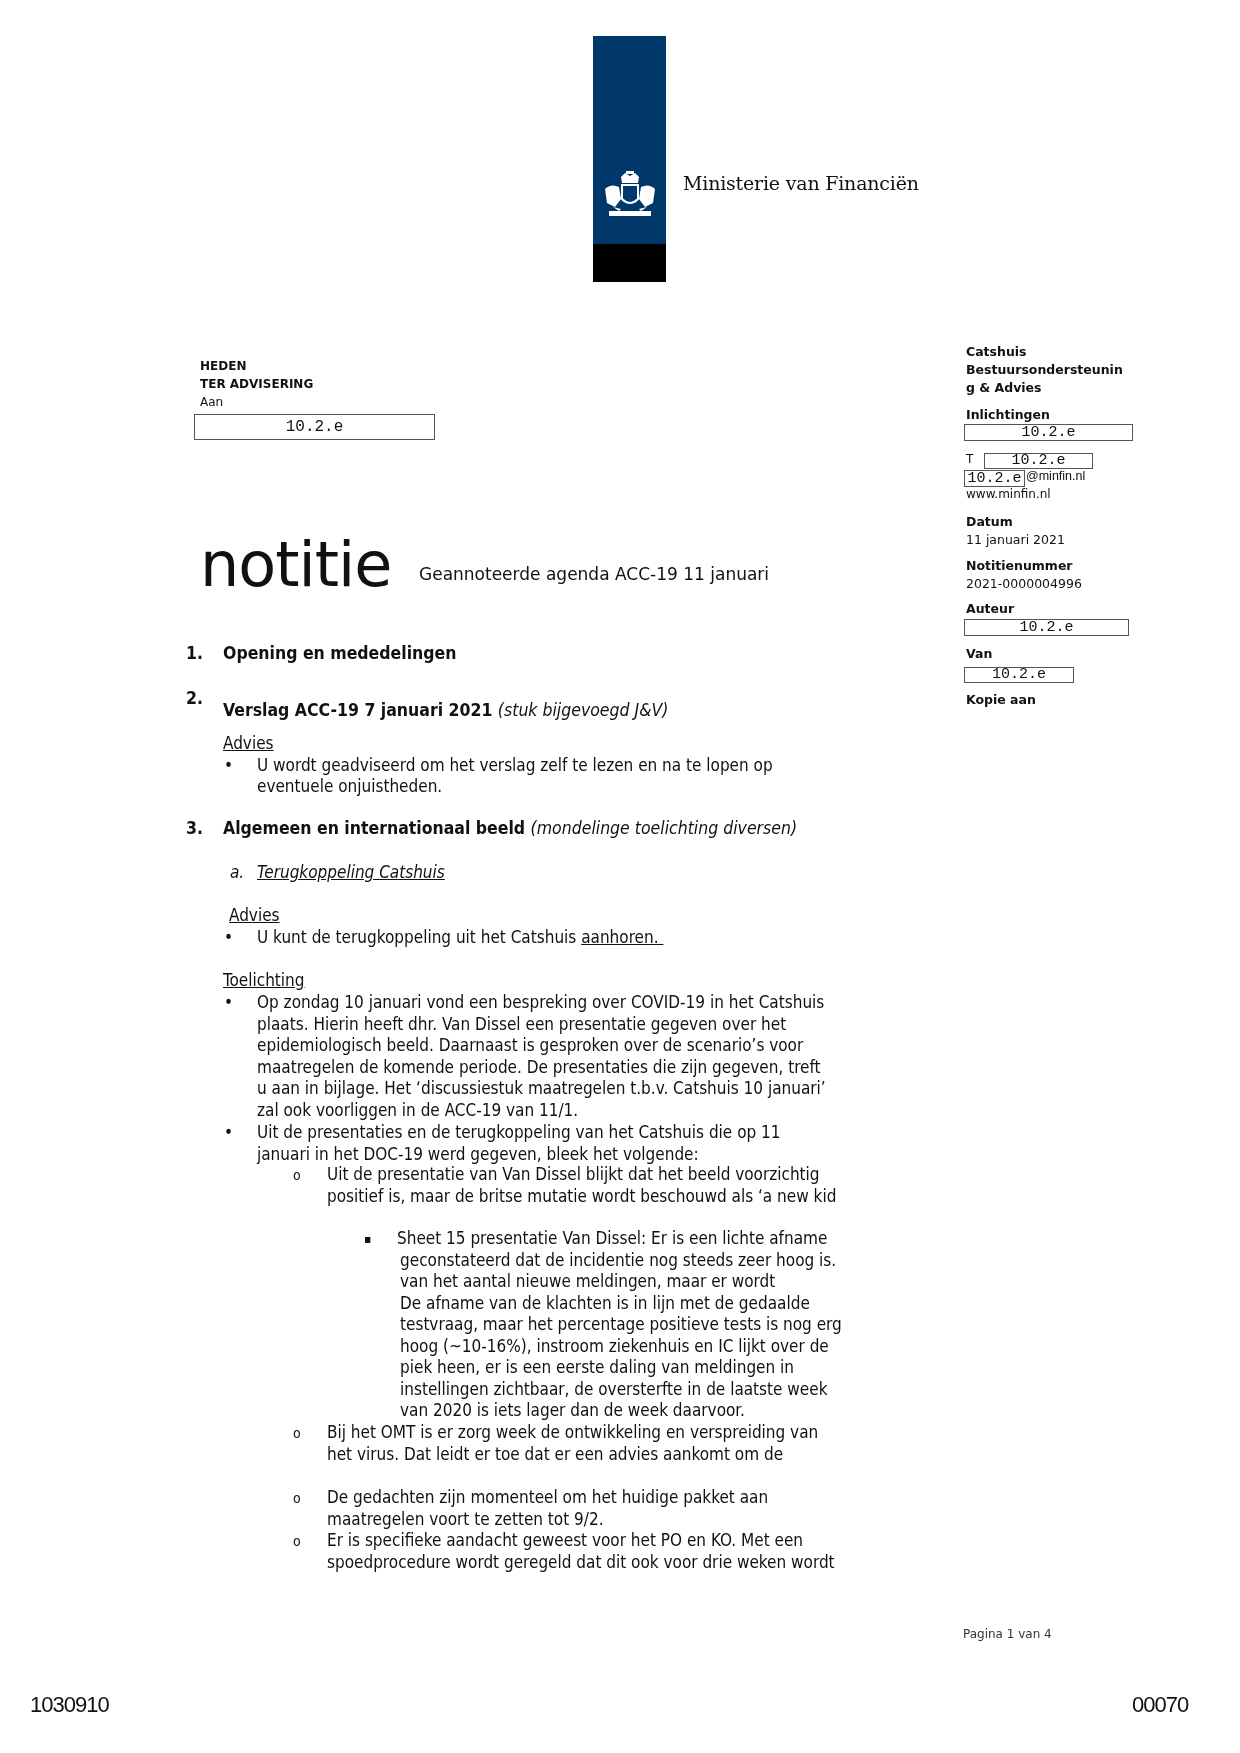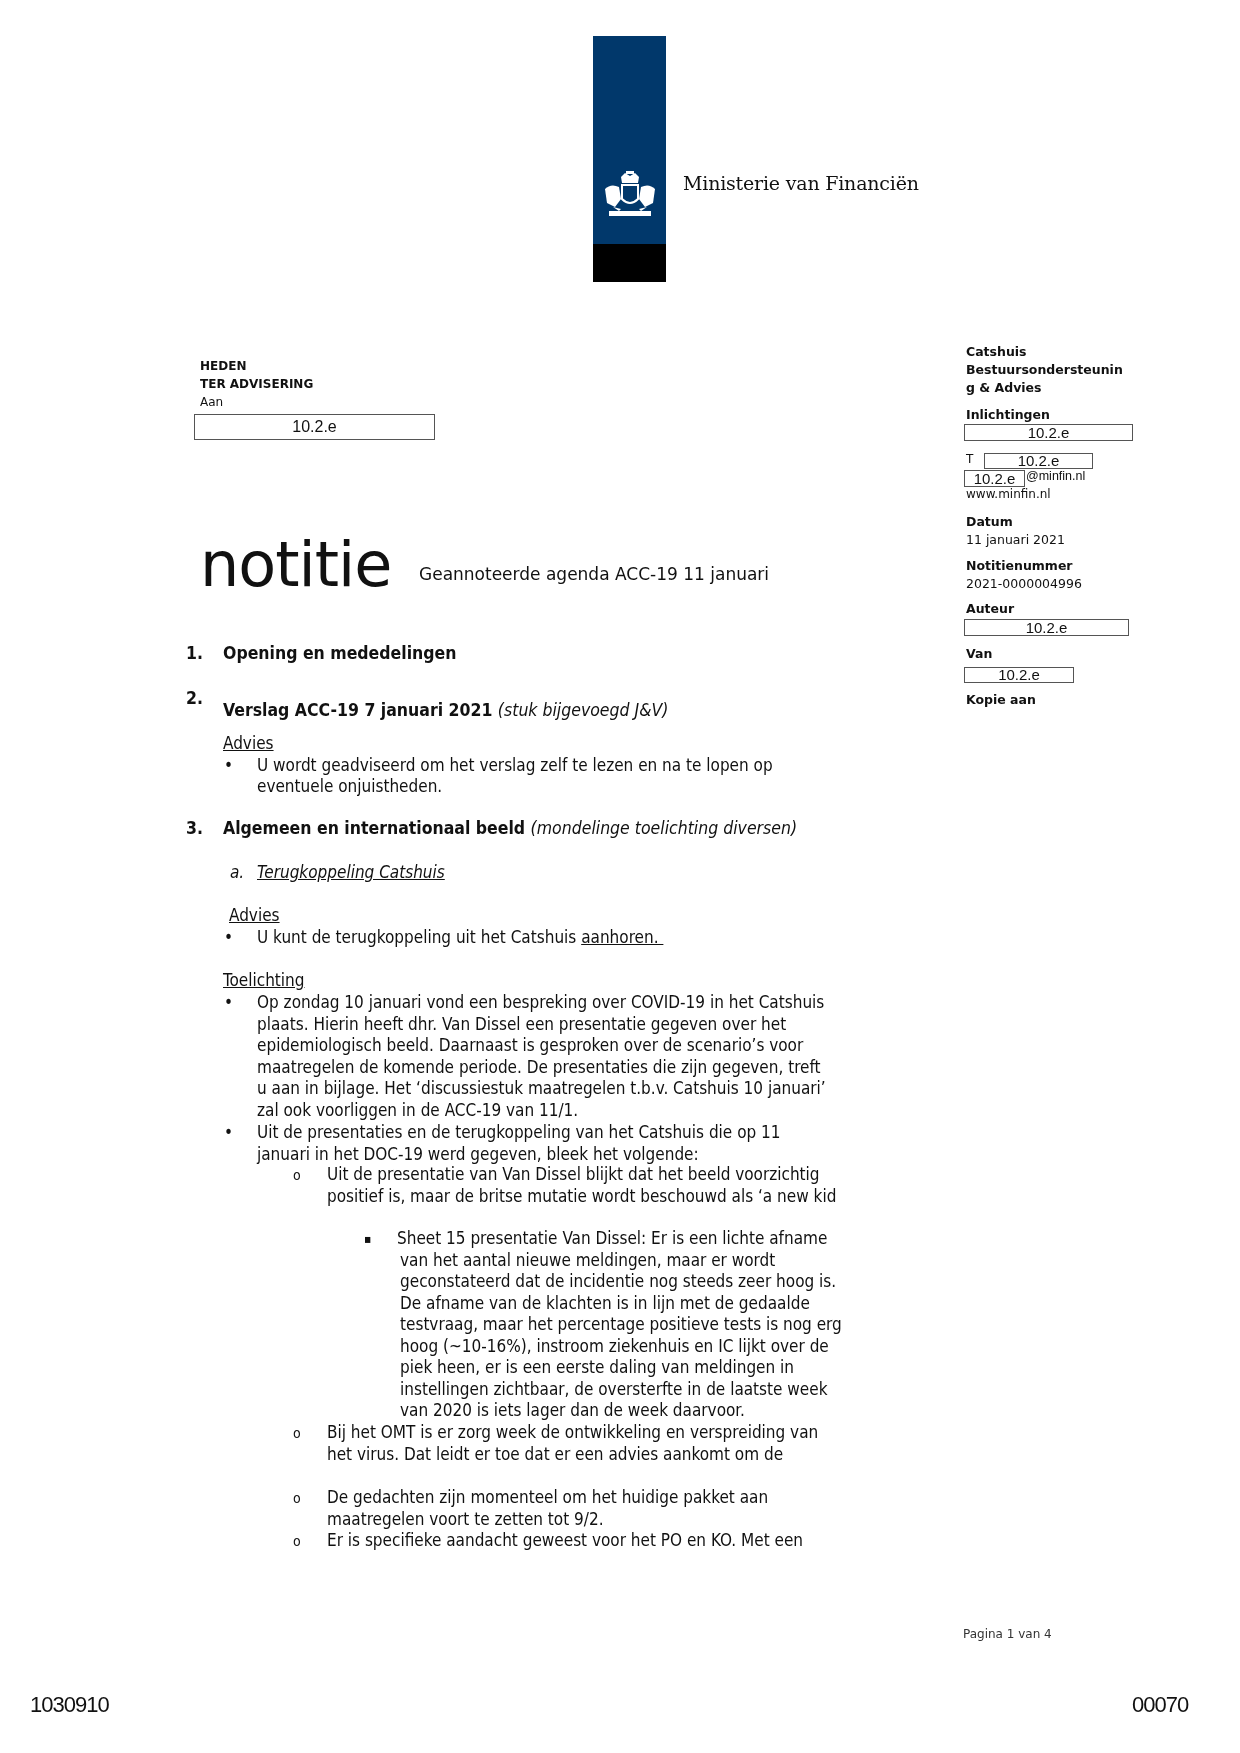--- a/index.html
+++ b/index.html
@@ -9,21 +9,21 @@
   
   .logo-bar { left: 593px; top: 36px; width: 73px; height: 246px; background: #01386b; }
   .logo-bar .black { position: absolute; left: 0; bottom: 0; width: 100%; height: 38px; background: #000; }
   .logo-bar .crest { position: absolute; left: 8px; top: 133px; width: 58px; height: 56px; }
   .ministry { left: 683px; top: 172px; font-family: "DejaVu Serif", serif; font-size: 19px; color: #111; letter-spacing: -0.2px; }
 
   
   .hdr-small { font-family: "DejaVu Sans", sans-serif; font-size: 12px; font-weight: bold; color: #111; }
   .hdr-plain { font-family: "DejaVu Sans", sans-serif; font-size: 12px; color: #111; }
   .redact { position: absolute; border: 1px solid #555; background: #fff; text-align: center;
-            font-family: Liberation Sans, sans-serif; color: #111; box-sizing: border-box; }
+            font-family: Liberation Mono, monospace; color: #111; box-sizing: border-box; }
 
   
   .side-label { font-size: 12.5px; font-weight: bold; color: #111; }
   .side-val { font-size: 12.5px; color: #111; }
 
   .notitie { left: 200px; top: 528px; font-family: "DejaVu Sans", sans-serif; font-size: 62px; color: #111; letter-spacing: -1px; }
   .subject { left: 419px; top: 564px; font-size: 17px; color: #111; }
 
   .body-text { font-family: "DejaVu Sans Condensed", "DejaVu Sans", sans-serif; font-size: 17px; color: #111; line-height: 21.5px; }
   .h-item { font-weight: bold; font-size: 17.5px; }
@@ -127,22 +127,22 @@
 
 <div class="abs body-text" style="left:293px; top:1165px; font-size:14px;">o</div>
 <div class="abs body-text" style="left:327px; top:1164px;">
   <p>Uit de presentatie van Van Dissel blijkt dat het beeld voorzichtig</p>
   <p>positief is, maar de britse mutatie wordt beschouwd als ‘a new kid</p>
 </div>
 
 <div class="abs body-text" style="left:364px; top:1229px; font-size:12px;">▪</div>
 <div class="abs body-text" style="left:397px; top:1228px;">
   <p>Sheet 15 presentatie Van Dissel: Er is een lichte afname</p>
+  <p style="padding-left:3px;">geconstateerd dat de incidentie nog steeds zeer hoog is.</p>
   <p style="padding-left:3px;">van het aantal nieuwe meldingen, maar er wordt</p>
-  <p style="padding-left:3px;">geconstateerd dat de incidentie nog steeds zeer hoog is.</p>
   <p style="padding-left:3px;">De afname van de klachten is in lijn met de gedaalde</p>
   <p style="padding-left:3px;">testvraag, maar het percentage positieve tests is nog erg</p>
   <p style="padding-left:3px;">hoog (~10-16%), instroom ziekenhuis en IC lijkt over de</p>
   <p style="padding-left:3px;">piek heen, er is een eerste daling van meldingen in</p>
   <p style="padding-left:3px;">instellingen zichtbaar, de oversterfte in de laatste week</p>
   <p style="padding-left:3px;">van 2020 is iets lager dan de week daarvoor.</p>
 </div>
 
 <div class="abs body-text" style="left:293px; top:1423px; font-size:14px;">o</div>
 <div class="abs body-text" style="left:327px; top:1422px;">
@@ -152,17 +152,18 @@
 
 <div class="abs body-text" style="left:293px; top:1488px; font-size:14px;">o</div>
 <div class="abs body-text" style="left:327px; top:1487px;">
   <p>De gedachten zijn momenteel om het huidige pakket aan</p>
   <p>maatregelen voort te zetten tot 9/2.</p>
 </div>
 
 <div class="abs body-text" style="left:293px; top:1531px; font-size:14px;">o</div>
 <div class="abs body-text" style="left:327px; top:1530px;">
   <p>Er is specifieke aandacht geweest voor het PO en KO. Met een</p>
+  <p>spoedprocedure wordt geregeld dat dit ook voor drie weken wordt</p>
 </div>
 
 <div class="abs footer-page">Pagina 1 van 4</div>
 <div class="abs footer-id" style="left:30px; top:1692px;">1030910</div>
 <div class="abs footer-id" style="left:1132px; top:1692px;">00070</div>
 
 </body></html>

